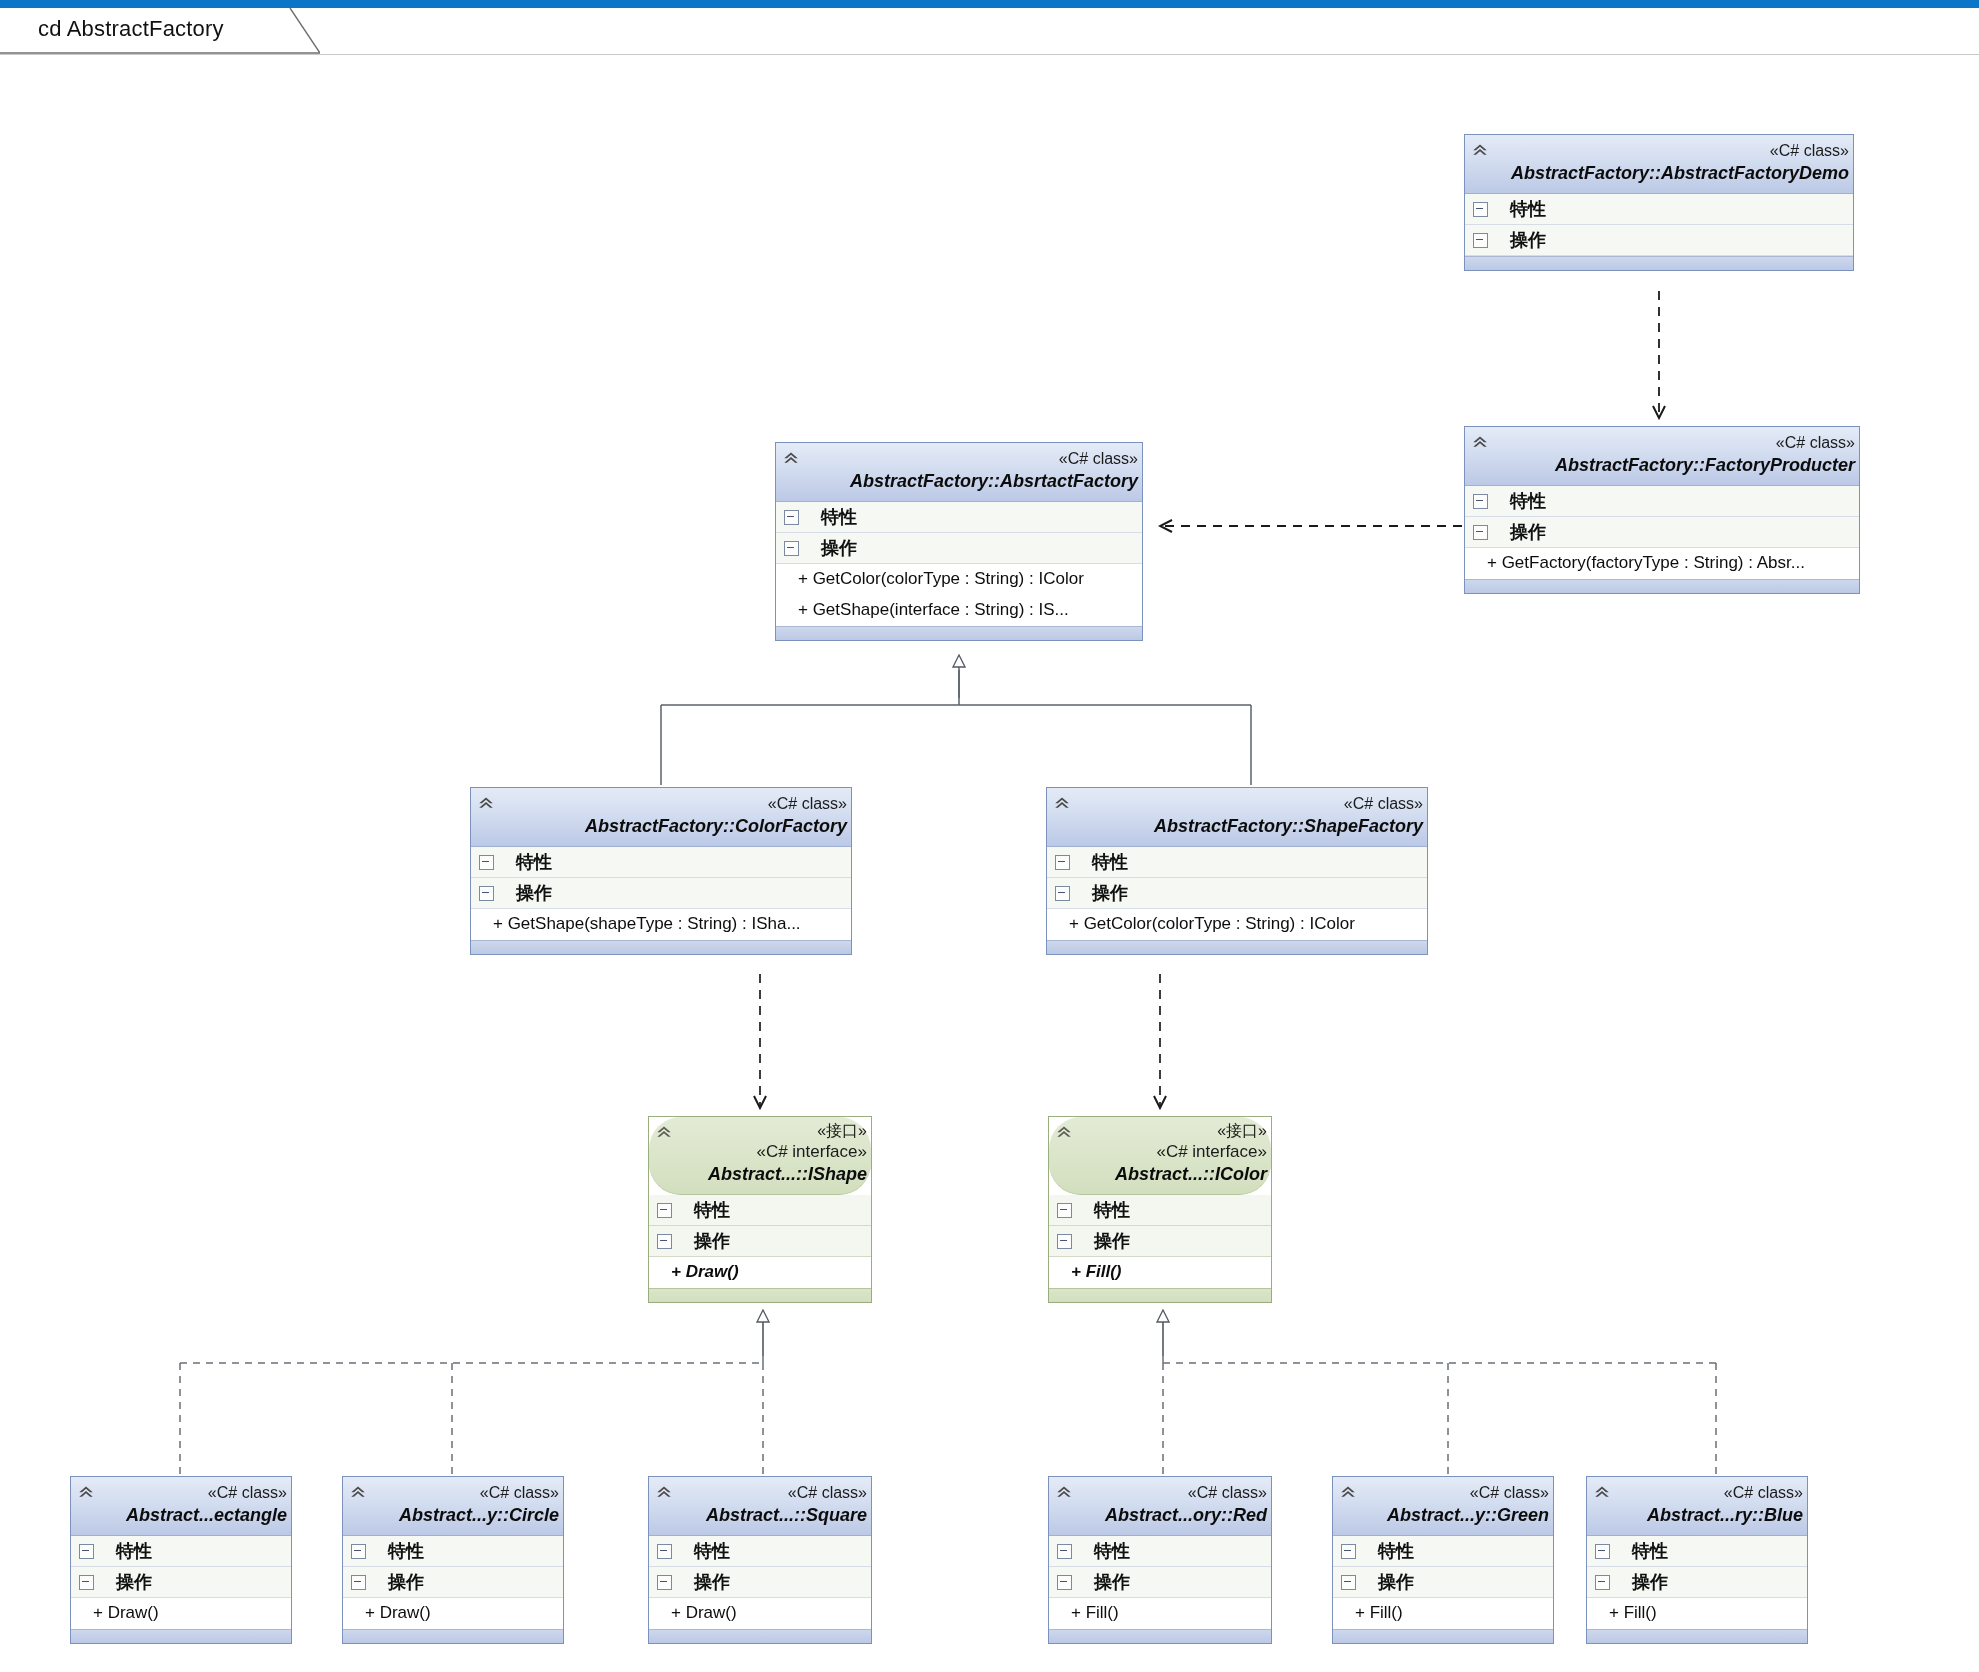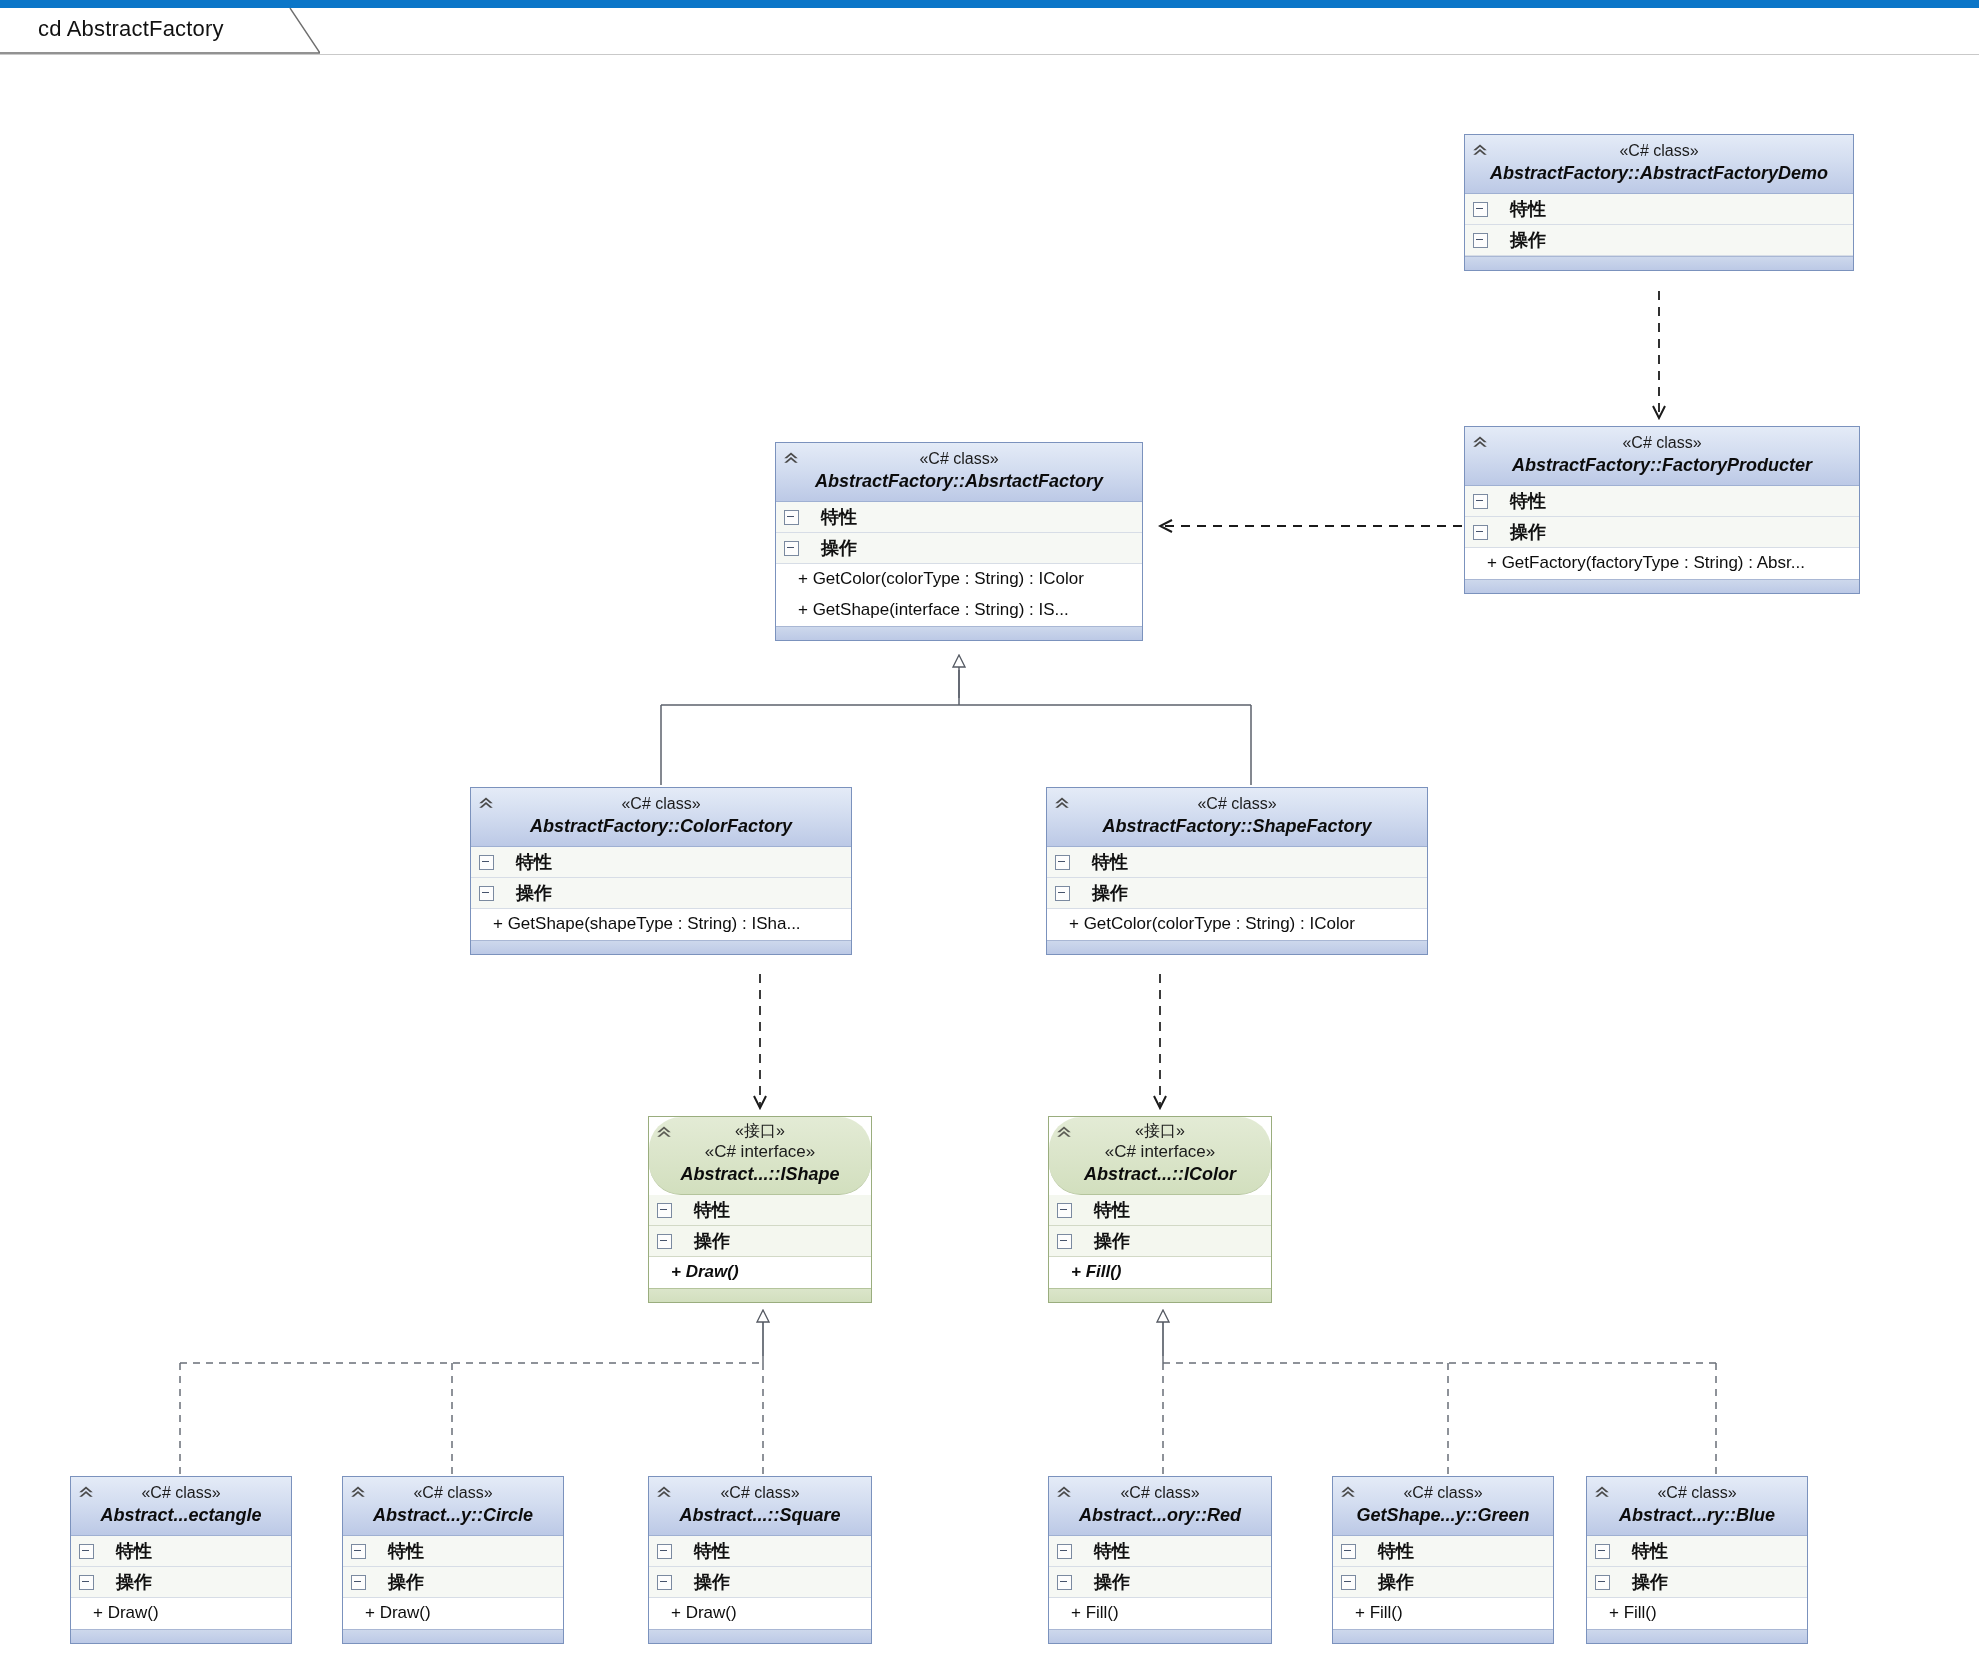--- a/index.html
+++ b/index.html
@@ -18,21 +18,21 @@
   #tab-underline{position:absolute;left:0;top:46px;width:1979px;height:1px;background:#c9c9c9;}
 
   
   #wires{position:absolute;left:0;top:0;width:1979px;height:1664px;}
 
   
   .node{position:absolute;box-sizing:border-box;border:1px solid #7b92bd;
         background:#ffffff;}
   .node .hdr{position:relative;box-sizing:border-box;
         background:linear-gradient(to bottom,#e4ebf7 0%,#d3ddf0 45%,#bcc9e6 100%);
-        border-bottom:1px solid #9fb0d2;padding:6px 4px 8px 4px;text-align:center;}
+        border-bottom:1px solid #9fb0d2;padding:6px 4px 8px 4px;text-align:right;}
   .node.iface .hdr{background:linear-gradient(to bottom,#e3ebd5 0%,#dbe5ca 50%,#d2dfbe 100%);
         border-bottom:1px solid #b4c49c;border-radius:32px;}
   .node.iface{border:1px solid #9aad7e;}
   .stereo{font-size:16px;color:#1b1b1b;line-height:20px;}
   .stereo2{font-size:17px;color:#1b1b1b;line-height:21px;}
   .cname{font-size:18px;font-weight:bold;color:#0c0c0c;line-height:23px;margin-top:1px;font-style:italic;}
   .cname.italic{}
 
   .chev{position:absolute;left:6px;top:5px;width:18px;height:18px;}
 
@@ -355,21 +355,21 @@
     <div class="foot"></div>
   </div>
 
   <div class="node" style="left:1332px;top:1468px;width:222px;">
     <div class="hdr">
       <svg class="chev" viewBox="0 0 16 16">
         <path d="M2,9 L8,4 L14,9 L11.6,9 L8,6 L4.4,9 Z" fill="#4a4a4a"></path>
         <path d="M2,13 L8,8 L14,13 L11.6,13 L8,10 L4.4,13 Z" fill="#4a4a4a"></path>
       </svg>
       <div class="stereo">«C# class»</div>
-      <div class="cname">GetShape...y::Green</div>
+      <div class="cname">Abstract...y::Green</div>
     </div>
     <div class="sect">
       <span class="minus"></span>
       <span class="lbl">特性</span>
     </div>
     <div class="sect">
       <span class="minus"></span>
       <span class="lbl">操作</span>
     </div>
     <div class="mem">+ Fill()</div>

